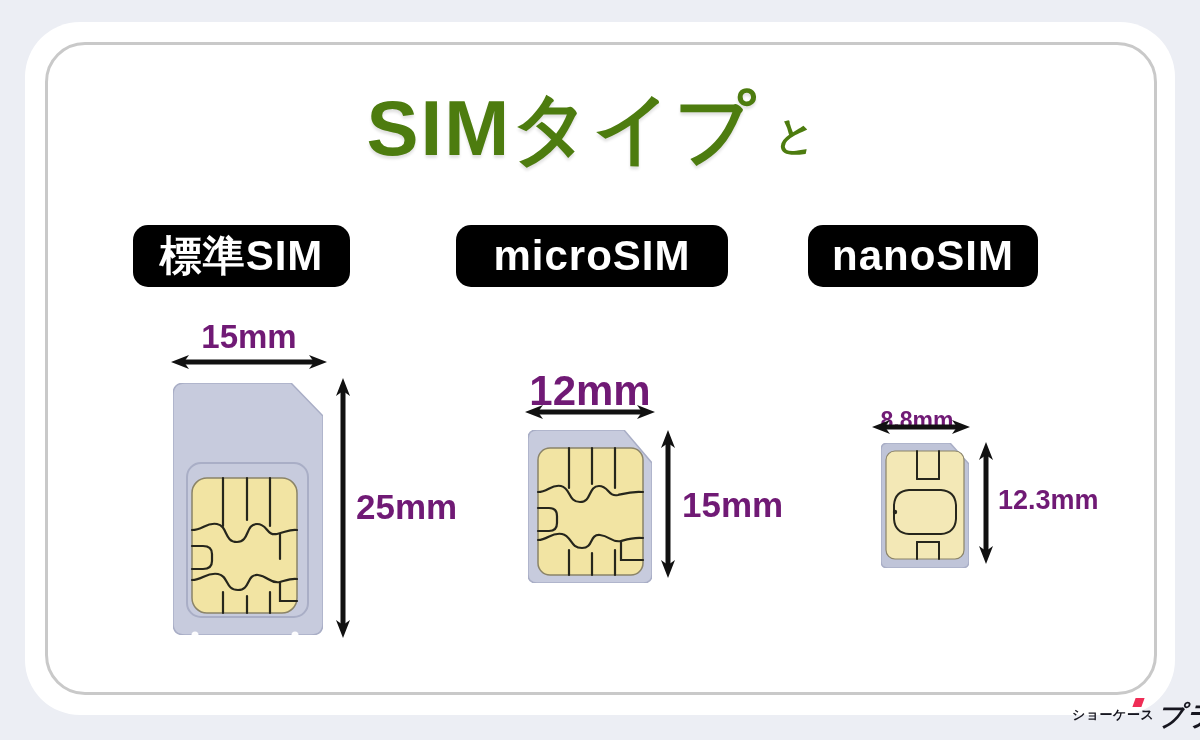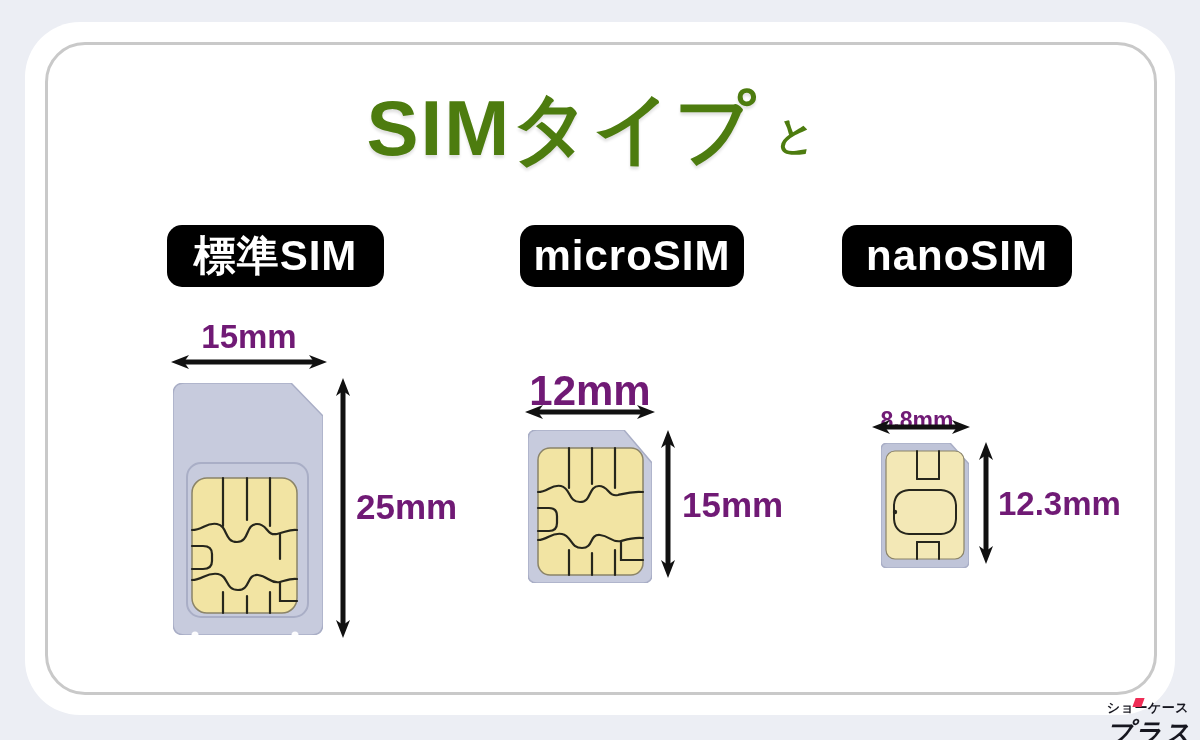--- a/index.html
+++ b/index.html
@@ -27,41 +27,41 @@
     font-size:78px;font-weight:900;letter-spacing:2px;line-height:1;
     text-shadow:0 3px 3px rgba(0,0,0,0.12);
   }
   .t-small{
     font-size:40px;font-weight:800;line-height:1;margin:14px 18px 0 18px;
   }
   .badge{
     position:absolute;top:225px;height:62px;
     background:#000;color:#fff;border-radius:15px;
     display:flex;align-items:center;justify-content:center;
-    font-size:42px;font-weight:700;letter-spacing:1px;margin-left:34px;
+    font-size:42px;font-weight:700;letter-spacing:1px;
   }
   .b1{left:133px;width:217px;}
-  .b2{left:486px;width:224px;}
+  .b2{left:456px;width:272px;}
   .b3{left:808px;width:230px;}
   .dim{
     position:absolute;color:#701a75;font-weight:600;line-height:1;
   }
   .dim.ctr{text-align:center;}
   .sw{left:170px;width:158px;top:320px;font-size:33px;}
   .sh{left:356px;top:489px;font-size:35px;}
   .mw{left:524px;width:132px;top:370px;font-size:42px;}
   .mh{left:682px;top:487px;font-size:35px;}
   .nw{left:852px;width:130px;top:409px;font-size:23px;}
-  .nh{left:998px;top:487px;font-size:33px;}
+  .nh{left:998px;top:487px;font-size:27px;}
   svg{position:absolute;display:block;}
   .arrow path{fill:#111;}
   .arrow line{stroke:#111;stroke-width:5;}
   .brand{
     position:absolute;left:1072px;top:699px;width:120px;height:34px;
-    display:flex;align-items:flex-end;color:#16161f;white-space:nowrap;flex-direction:column;
+    display:flex;align-items:center;color:#16161f;white-space:nowrap;
   }
   .brand-small{font-size:13px;font-weight:800;letter-spacing:0.5px;margin:0 3px 3px 0;}
   .brand-large{font-size:27px;font-weight:900;font-style:italic;letter-spacing:1px;line-height:1;}
   .brand-accent{
     position:absolute;left:62px;top:-1px;width:9px;height:9px;
     background:#ef2d56;transform:skewX(-20deg);
   }
 </style>
 </head>
 <body>

